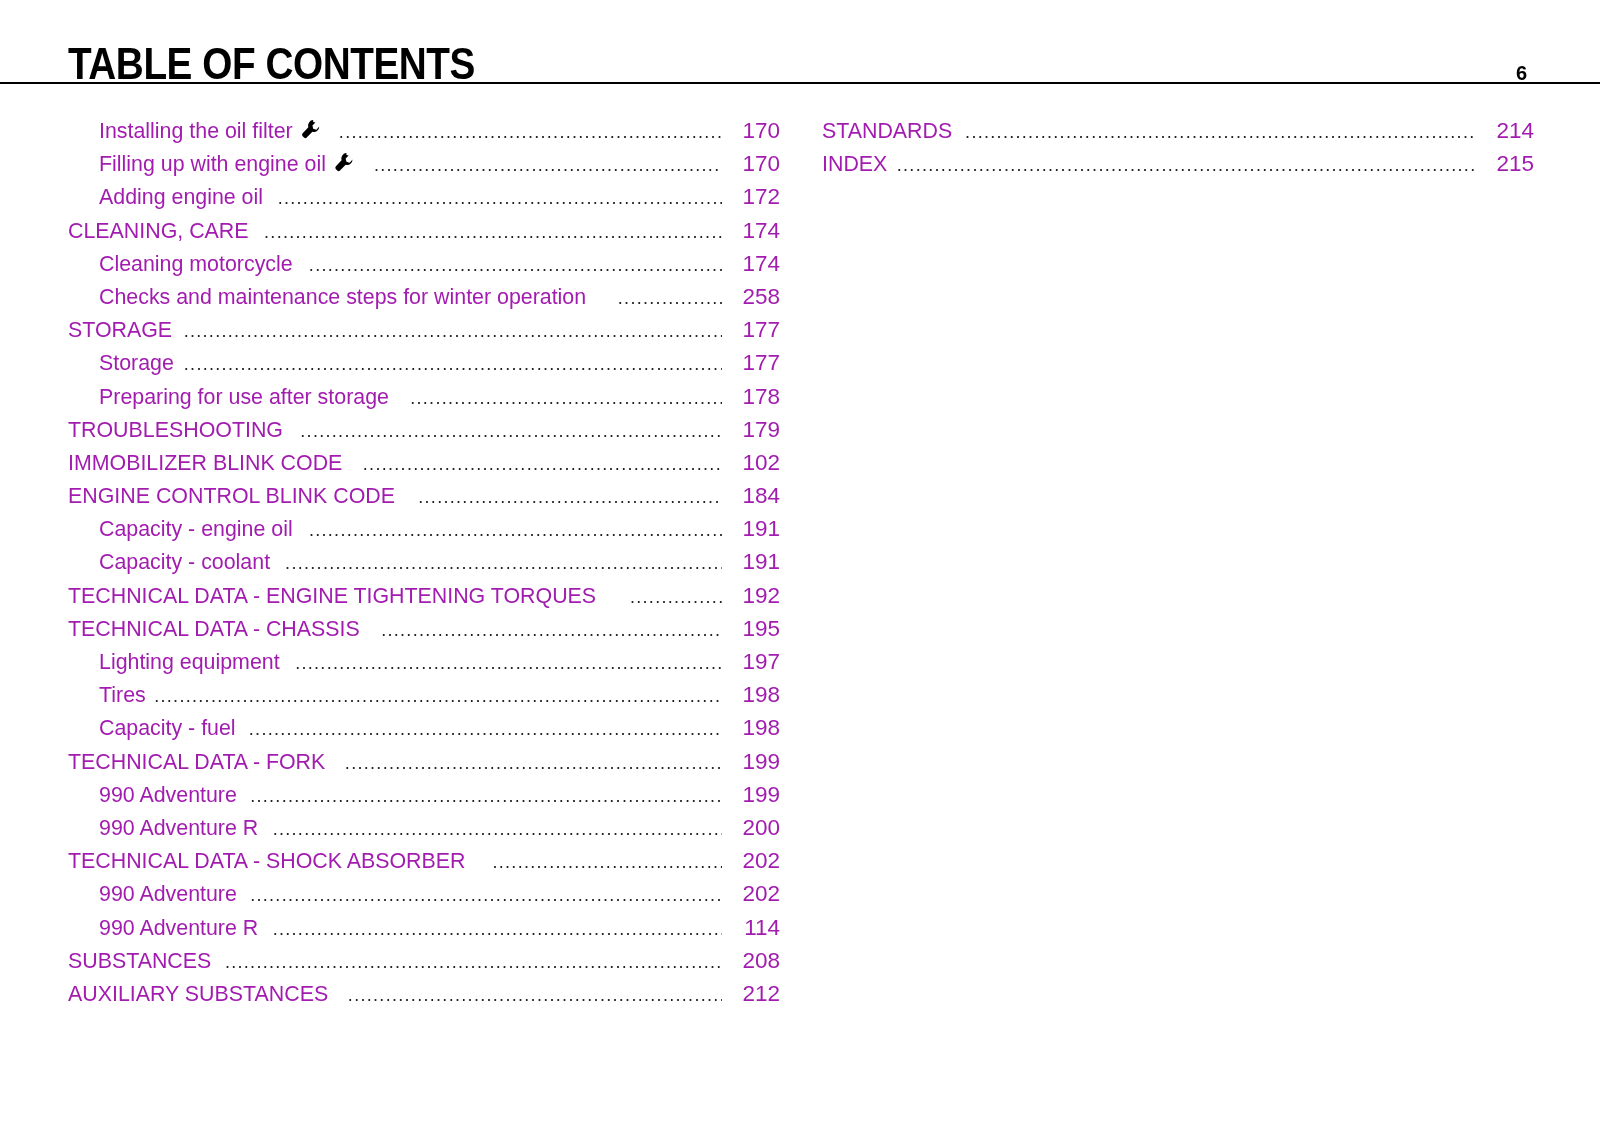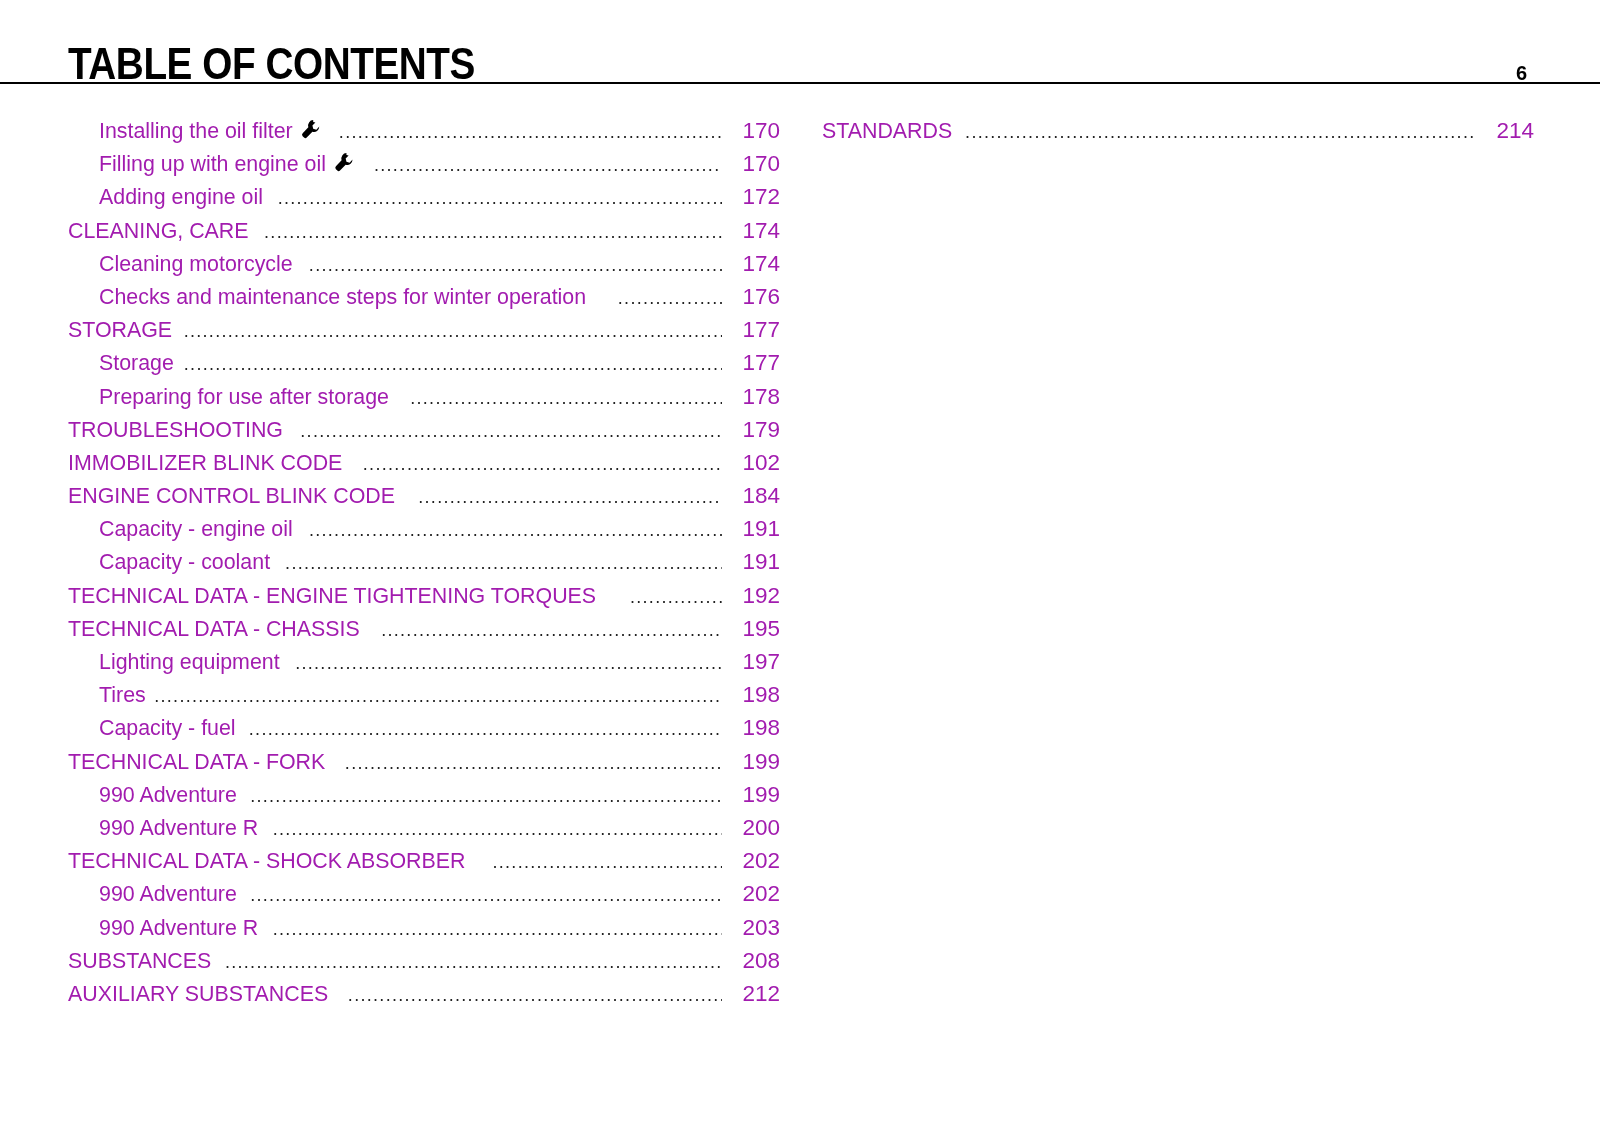--- a/index.html
+++ b/index.html
@@ -51,21 +51,21 @@
       <span class="page">174</span>
     </div>
     <div class="toc-row sub">
       <span class="label"><span>Cleaning motorcycle</span></span>
       <span class="leader"></span>
       <span class="page">174</span>
     </div>
     <div class="toc-row sub">
       <span class="label"><span>Checks and maintenance steps for winter operation</span></span>
       <span class="leader"></span>
-      <span class="page">176</span>
+      <span class="page">258</span>
     </div>
     <div class="toc-row">
       <span class="label"><span>STORAGE</span></span>
       <span class="leader"></span>
       <span class="page">177</span>
     </div>
     <div class="toc-row sub">
       <span class="label"><span>Storage</span></span>
       <span class="leader"></span>
       <span class="page">177</span>
@@ -146,32 +146,37 @@
       <span class="page">202</span>
     </div>
     <div class="toc-row sub">
       <span class="label"><span>990 Adventure</span></span>
       <span class="leader"></span>
       <span class="page">202</span>
     </div>
     <div class="toc-row sub">
       <span class="label"><span>990 Adventure R</span></span>
       <span class="leader"></span>
-      <span class="page">203</span>
+      <span class="page">114</span>
     </div>
     <div class="toc-row">
       <span class="label"><span>SUBSTANCES</span></span>
       <span class="leader"></span>
       <span class="page">208</span>
     </div>
     <div class="toc-row">
       <span class="label"><span>AUXILIARY SUBSTANCES</span></span>
       <span class="leader"></span>
       <span class="page">212</span>
     </div>
   </div>
 <div class="col col-right" id="col-right">
     <div class="toc-row">
       <span class="label"><span>STANDARDS</span></span>
       <span class="leader"></span>
       <span class="page">214</span>
     </div>
+    <div class="toc-row">
+      <span class="label"><span>INDEX</span></span>
+      <span class="leader"></span>
+      <span class="page">215</span>
+    </div>
   </div>
 
 </body></html>

